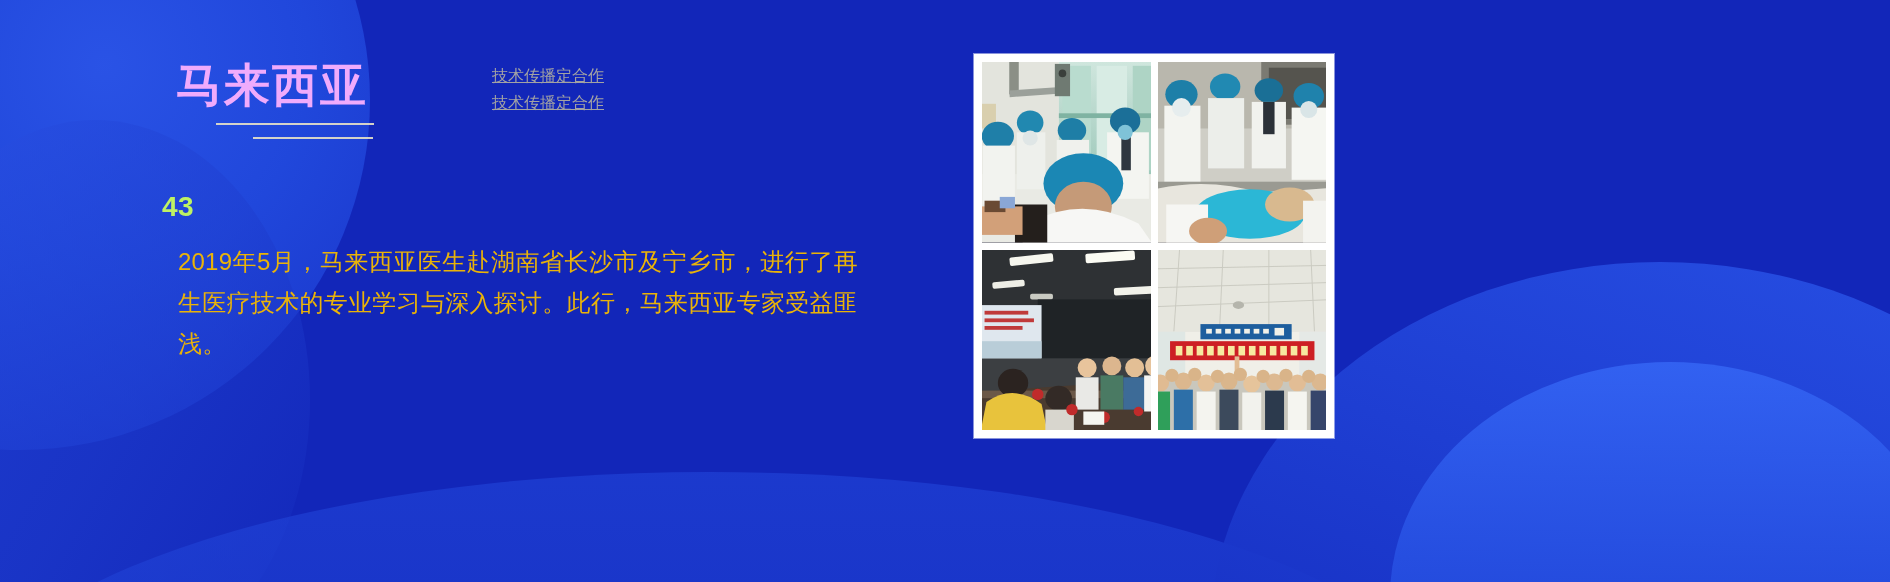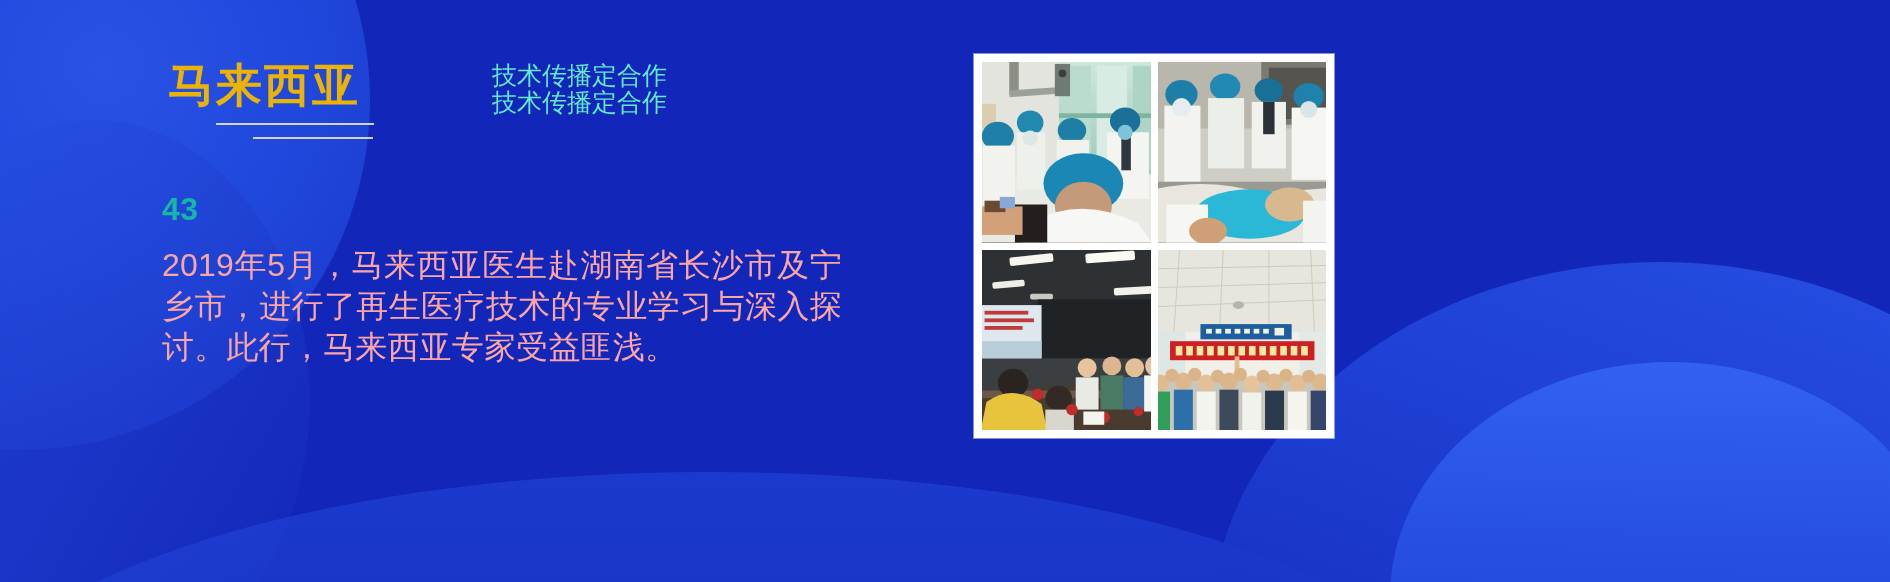--- a/index.html
+++ b/index.html
@@ -35,39 +35,39 @@
     opacity:.85;
   }
   #blob-bottomcurve{
     left:-40px;bottom:-410px;width:1500px;height:520px;border-radius:50%;
     background:linear-gradient(180deg,#2349de 0%,#1830c2 100%);
     opacity:.55;
   }
   
   #header{position:absolute;left:0;top:0;width:1000px;height:170px;}
   #title{
-    position:absolute;left:168px;top:62px;
+    position:absolute;left:176px;top:62px;
     font-size:46px;font-weight:bold;letter-spacing:2px;
-    color:#eab308;white-space:nowrap;line-height:1;
+    color:#f0abfc;white-space:nowrap;line-height:1;
   }
   .rule{position:absolute;background:#e8e2c8;height:2px;opacity:.9;}
   #rule-long{left:216px;top:123px;width:158px;}
   #rule-short{left:253px;top:137px;width:120px;}
   #subtitle{
     position:absolute;left:492px;top:62px;width:320px;
-    color:#5eead4;font-size:25px;line-height:27px;white-space:nowrap;
+    color:#a3a3a3;font-size:16px;line-height:27px;white-space:nowrap;text-decoration:underline;
   }
   
   #body-block{position:absolute;left:162px;top:192px;width:700px;}
   #number{
-    font-size:32px;font-weight:bold;color:#14b8a6;line-height:1.1;
+    font-size:28px;font-weight:bold;color:#bef264;line-height:1.1;
     margin:0 0 18px 0;letter-spacing:.5px;
   }
   #paragraph{
-    margin:0;color:#fca5a5;font-size:32px;line-height:41px;
+    margin:16px;color:#eab308;font-size:24px;line-height:41px;
     width:680px;text-align:justify;letter-spacing:.2px;
   }
   
   #photo-frame{
     position:absolute;left:974px;top:54px;width:360px;height:384px;
     background:#ffffff;padding:8px;box-sizing:border-box;
     box-shadow:0 0 0 1px rgba(255,255,255,.5);
   }
   #photo-grid{
     width:100%;height:100%;display:grid;

